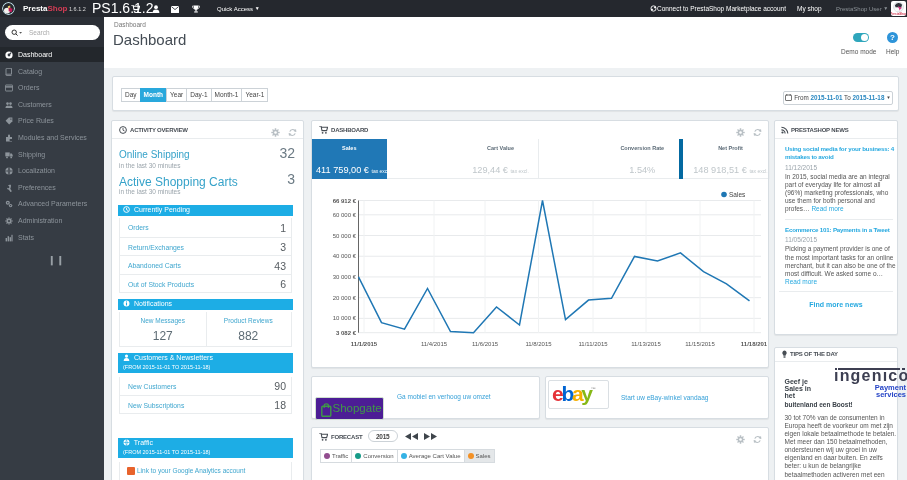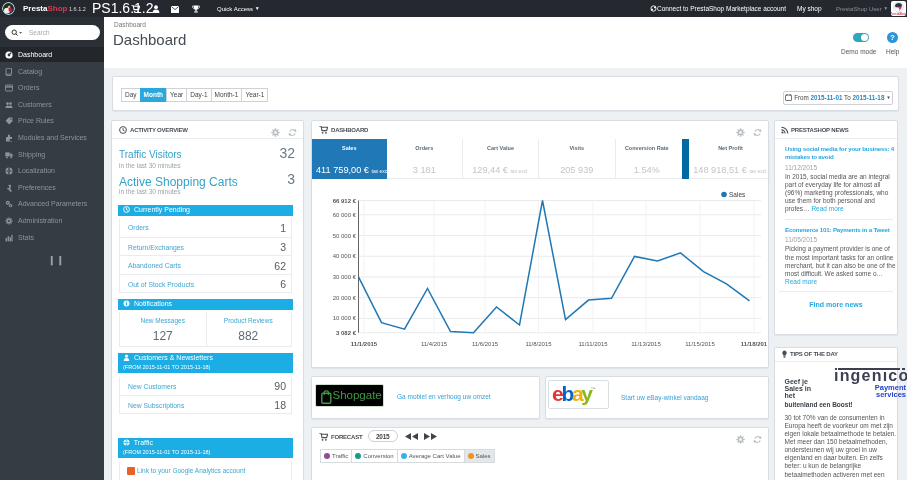--- a/index.html
+++ b/index.html
@@ -230,21 +230,21 @@
             <path d="M8.72 3.68 L8.72 5.32 L7.44 5.10 L7.00 6.16 L8.06 6.90 L6.90 8.06 L6.16 7.00 L5.10 7.44 L5.32 8.72 L3.68 8.72 L3.90 7.44 L2.84 7.00 L2.10 8.06 L0.94 6.90 L2.00 6.16 L1.56 5.10 L0.28 5.32 L0.28 3.68 L1.56 3.90 L2.00 2.84 L0.94 2.10 L2.10 0.94 L2.84 2.00 L3.90 1.56 L3.68 0.28 L5.32 0.28 L5.10 1.56 L6.16 2.00 L6.90 0.94 L8.06 2.10 L7.00 2.84 L7.44 3.90 Z" fill="#b9c0c5" fill-rule="evenodd"></path>
             <circle cx="4.5" cy="4.5" r="1.3" fill="#fff"></circle>
             <g stroke="#b9c0c5" stroke-width="1.2" fill="none">
               <path d="M24.6 3.4 A3.1 3.1 0 0 0 18.8 3.6"></path>
               <path d="M18.4 5.6 A3.1 3.1 0 0 0 24.2 5.4"></path>
             </g>
             <path d="M25.0 0.9 L25.4 4.0 L22.5 3.1 Z" fill="#b9c0c5"></path>
             <path d="M18.0 8.1 L17.6 5.0 L20.5 5.9 Z" fill="#b9c0c5"></path>
           </svg></span>
   </div>
-  <div class="abs" style="left:7px;top:28px;font-size:10px;color:#35a2c9;">Traffic Visitors</div>
+  <div class="abs" style="left:7px;top:28px;font-size:10px;color:#35a2c9;">Online Shipping</div>
   <div class="abs" style="right:8px;top:24px;font-size:14px;color:#6b7a84;">32</div>
   <div class="abs" style="left:7px;top:41px;font-size:6.5px;color:#9aa4ab;">in the last 30 minutes</div>
   <div class="abs" style="left:7px;top:54px;font-size:12px;color:#35a2c9;">Active Shopping Carts</div>
   <div class="abs" style="right:8px;top:50px;font-size:14px;color:#6b7a84;">3</div>
   <div class="abs" style="left:7px;top:67px;font-size:6.5px;color:#9aa4ab;">in the last 30 minutes</div>
 
   <div class="bluebar abs" style="top:83.5px;"><svg width="7" height="7" viewBox="0 0 8 8" style="vertical-align:-1px;margin-right:2px;">
           <circle cx="4" cy="4" r="3.3" stroke="#fff" stroke-width="1.1" fill="none"></circle>
           <path d="M4 2 L4 4.3 L5.7 5" stroke="#fff" stroke-width="1" fill="none"></path>
         </svg> Currently Pending</div>
@@ -252,21 +252,21 @@
     <div class="actrow" style="border-top:0;">
           <span class="lab">Orders</span>
           <span class="val">1</span>
         </div>
     <div class="actrow">
           <span class="lab">Return/Exchanges</span>
           <span class="val">3</span>
         </div>
     <div class="actrow">
           <span class="lab">Abandoned Carts</span>
-          <span class="val">62</span>
+          <span class="val">43</span>
         </div>
     <div class="actrow">
           <span class="lab">Out of Stock Products</span>
           <span class="val">6</span>
         </div>
   </div>
 
   <div class="bluebar abs" style="top:177.5px;"><svg width="7" height="7" viewBox="0 0 8 8" style="vertical-align:-1px;margin-right:2px;">
           <circle cx="4" cy="4" r="3.4" fill="#fff"></circle>
           <rect x="3.4" y="3.2" width="1.2" height="3" fill="#1dade5"></rect>
@@ -320,33 +320,25 @@
             </g>
             <path d="M25.0 0.9 L25.4 4.0 L22.5 3.1 Z" fill="#b9c0c5"></path>
             <path d="M18.0 8.1 L17.6 5.0 L20.5 5.9 Z" fill="#b9c0c5"></path>
           </svg></span>
   </div>
   <div id="kpirow" class="abs" style="left:0;top:18px;width:456px;height:40px;border-bottom:1px solid #e9ecee;">
         <div style="position:absolute;left:0px;top:0;width:74.5px;height:40px;background:#2078b6;color:#fff;">
           <div style="text-align:center;font-size:5.5px;font-weight:bold;margin-top:6px;">Sales</div>
           <div style="position:absolute;left:4px;top:25.5px;font-size:9.2px;white-space:nowrap;">411 759,00 € <span style="font-size:5px;">tax excl.</span></div>
         </div>
-        <div style="position:absolute;left:74.5px;top:0;width:76.5px;height:40px;border-right:1px solid #e9ecee;">
-          <div style="text-align:center;font-size:5.5px;font-weight:bold;color:#5c6b77;margin-top:6px;">Orders</div>
-          <div style="position:absolute;left:0;top:25.5px;width:100%;text-align:center;font-size:9.2px;color:#bfc6ca;white-space:nowrap;">3 181 <span style="font-size:5px;"></span></div>
-        </div>
         <div style="position:absolute;left:151px;top:0;width:76px;height:40px;border-right:1px solid #e9ecee;">
           <div style="text-align:center;font-size:5.5px;font-weight:bold;color:#5c6b77;margin-top:6px;">Cart Value</div>
           <div style="position:absolute;left:0;top:25.5px;width:100%;text-align:center;font-size:9.2px;color:#bfc6ca;white-space:nowrap;">129,44 € <span style="font-size:5px;">tax excl.</span></div>
         </div>
-        <div style="position:absolute;left:227px;top:0;width:76.5px;height:40px;border-right:1px solid #e9ecee;">
-          <div style="text-align:center;font-size:5.5px;font-weight:bold;color:#5c6b77;margin-top:6px;">Visits</div>
-          <div style="position:absolute;left:0;top:25.5px;width:100%;text-align:center;font-size:9.2px;color:#bfc6ca;white-space:nowrap;">205 939 <span style="font-size:5px;"></span></div>
-        </div>
-        <div style="position:absolute;left:300px;top:0;width:76.5px;height:40px;border-right:7px solid #0369a1;">
+        <div style="position:absolute;left:294px;top:0;width:76.5px;height:40px;border-right:4px solid #0369a1;">
           <div style="text-align:center;font-size:5.5px;font-weight:bold;color:#5c6b77;margin-top:6px;">Conversion Rate</div>
           <div style="position:absolute;left:0;top:25.5px;width:100%;text-align:center;font-size:9.2px;color:#bfc6ca;white-space:nowrap;">1.54% <span style="font-size:5px;"></span></div>
         </div>
         <div style="position:absolute;left:380px;top:0;width:78px;height:40px;border-right:1px solid #e9ecee;">
           <div style="text-align:center;font-size:5.5px;font-weight:bold;color:#5c6b77;margin-top:6px;">Net Profit</div>
           <div style="position:absolute;left:0;top:25.5px;width:100%;text-align:center;font-size:9.2px;color:#bfc6ca;white-space:nowrap;">148 918,51 € <span style="font-size:5px;">tax excl.</span></div>
         </div>
       </div>
   <svg id="chart" class="abs" style="left:0;top:58px;" width="456" height="188" viewBox="0 0 456 188">
         <line x1="46.5" y1="21.5" x2="449" y2="21.5" stroke="#e8eaec" stroke-width="1"></line>
@@ -382,21 +374,21 @@
         <text x="388" y="166.7" font-size="6" text-anchor="middle" fill="#555">11/15/2015</text>
         <text x="442" y="166.7" font-size="6" text-anchor="middle" fill="#555" font-weight="bold">11/18/201</text>
         <line x1="46.5" y1="21.5" x2="46.5" y2="153.7" stroke="#666" stroke-width="1"></line>
         <polyline points="46.5,97.9 69.5,143.7 92.5,150.1 115.5,109.5 138.5,152.6 161.5,153.7 184.5,128.0 207.5,146.0 230.5,21.5 253.5,140.6 276.5,121.1 299.5,119.3 322.5,77.4 345.5,82.0 368.5,73.9 391.5,92.7 414.5,104.8 437.5,121.8" stroke="#1f77b4" stroke-width="1.5" fill="none"></polyline>
         <circle cx="412" cy="15.5" r="2.8" fill="#1f77b4"></circle>
         <text x="417" y="18" font-size="6.5" fill="#444">Sales</text>
       </svg>
 </div>
 
 <div class="panel" style="left:311px;top:376px;width:229px;height:43px;">
-  <div class="abs" style="left:2.5px;top:7px;width:69px;height:23px;border:1px solid #cfe0cf;border-radius:2px;background:#000000;">
+  <div class="abs" style="left:2.5px;top:20px;width:69px;height:23px;border:1px solid #cfe0cf;border-radius:2px;background:#4c1d95;">
     <svg style="position:absolute;left:5px;top:4.5px;" width="11" height="14" viewBox="0 0 11 14">
           <rect x="0.8" y="3.2" width="9" height="10" rx="1" stroke="#3f9a47" stroke-width="1.4" fill="none"></rect>
           <path d="M3.2 5 L3.2 2.6 Q3.2 0.8 5.3 0.8 Q7.4 0.8 7.4 2.6 L7.4 5" stroke="#3f9a47" stroke-width="1.2" fill="none"></path>
         </svg>
     <span style="position:absolute;left:17px;top:3.5px;font-size:11.5px;color:#3f9a47;">Shopgate</span>
   </div>
   <div class="abs" style="left:85px;top:16px;font-size:6.5px;color:#35a0d8;">Ga mobiel en verhoog uw omzet</div>
 </div>
 <div class="panel" style="left:545px;top:376px;width:224px;height:43px;">
   <div class="abs" style="left:2px;top:3px;width:61px;height:29px;border:1px solid #dadfe3;border-radius:2px;background:#fff;">

